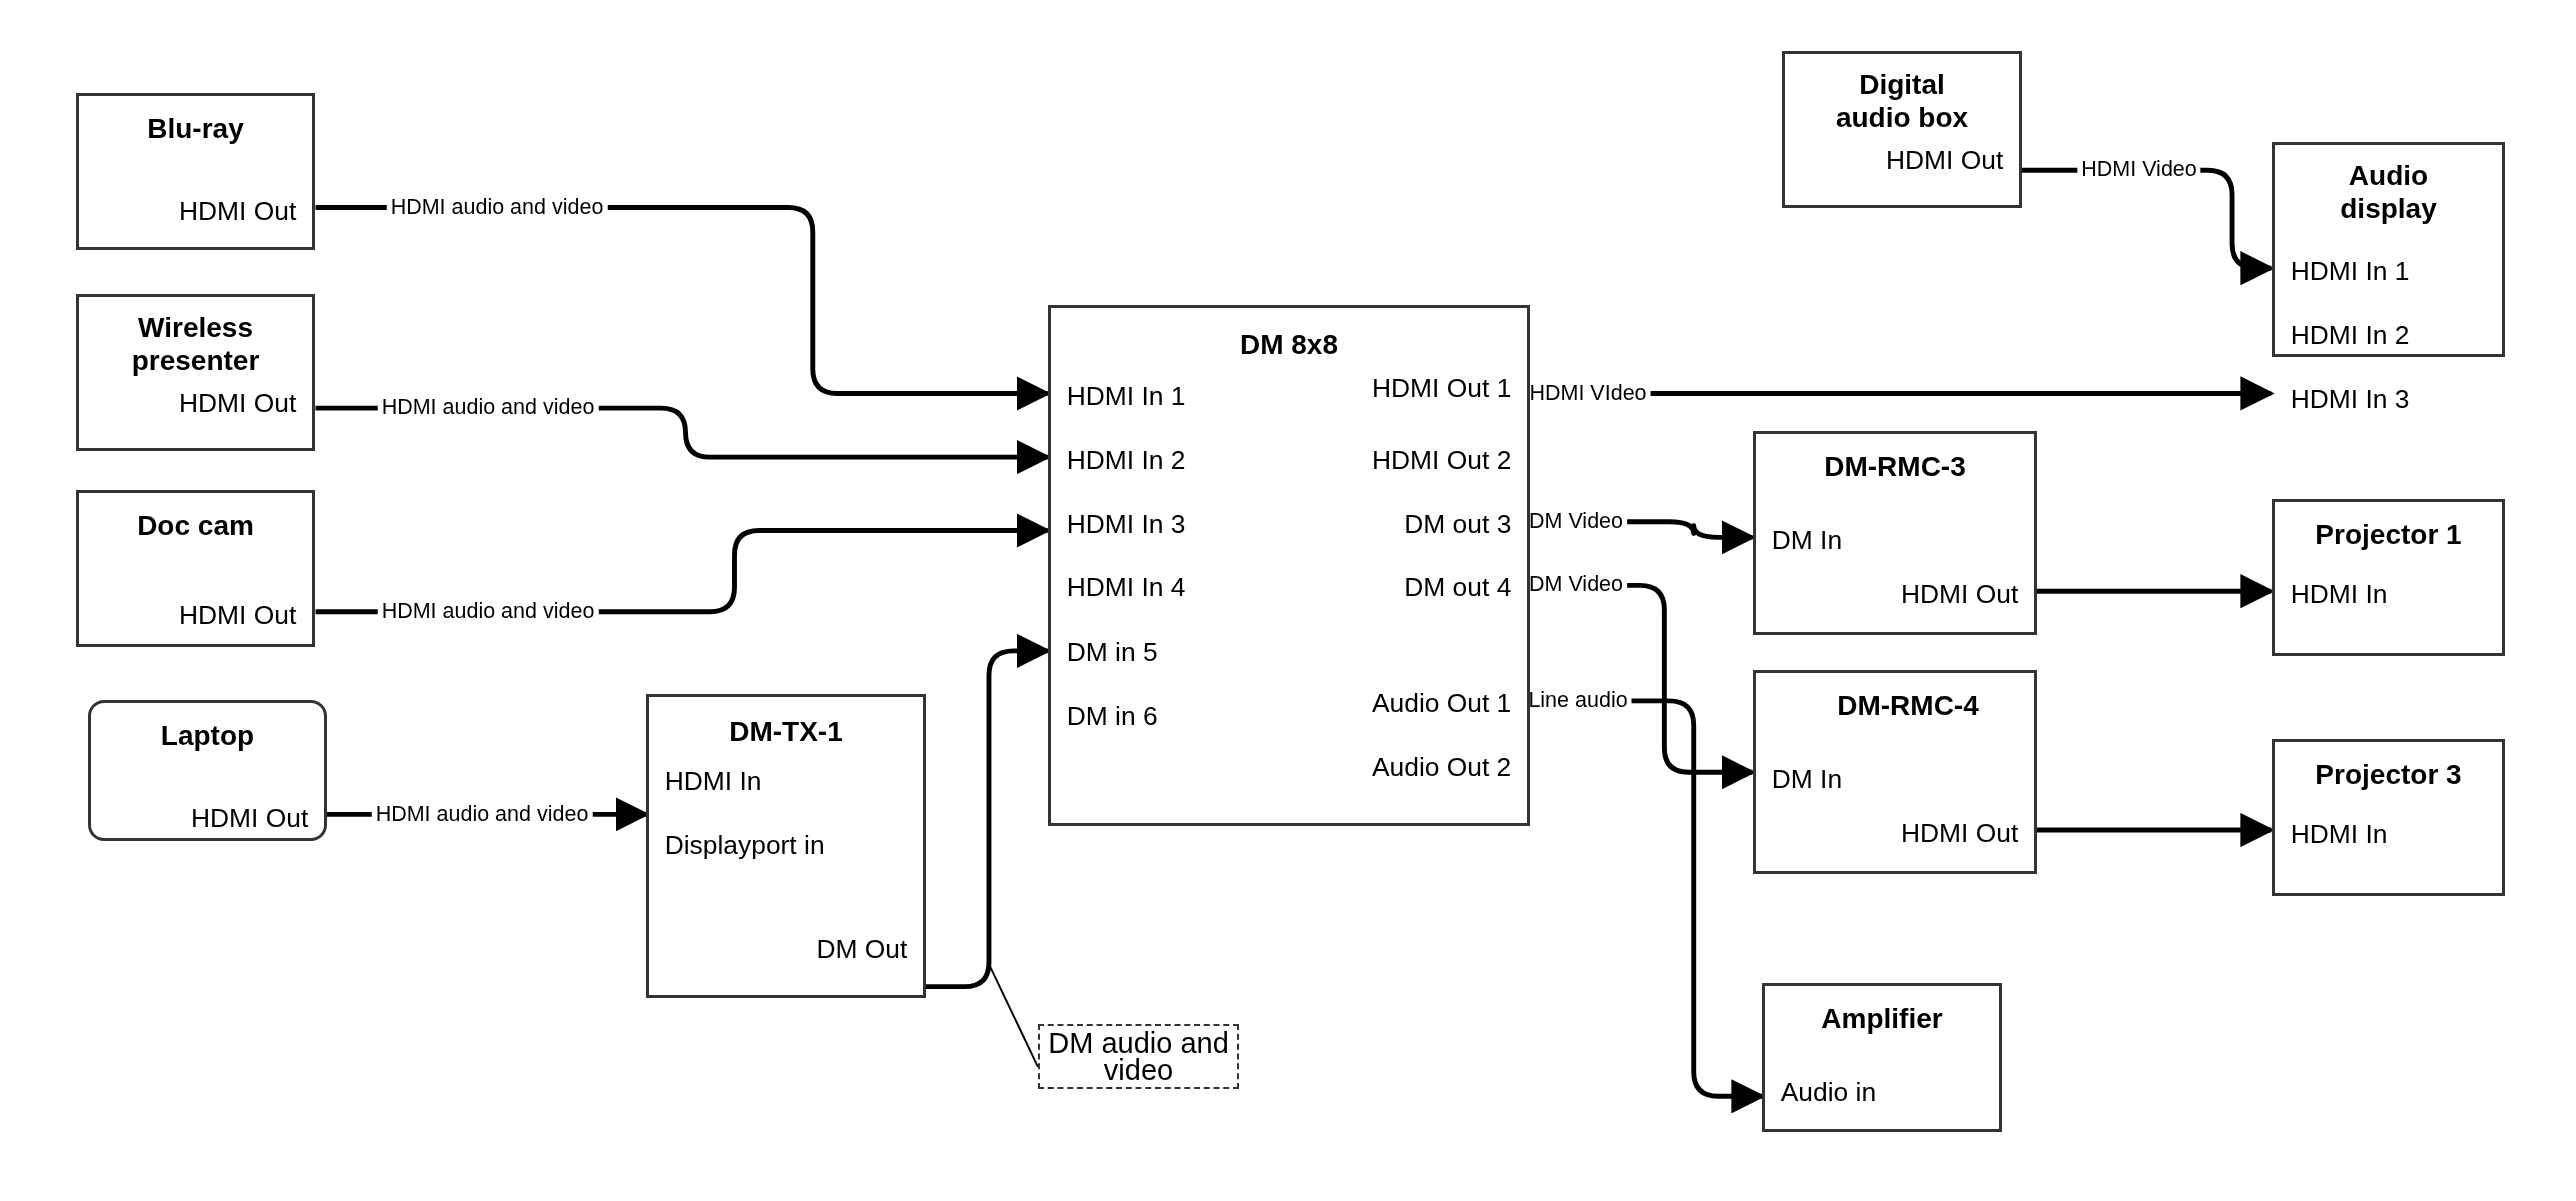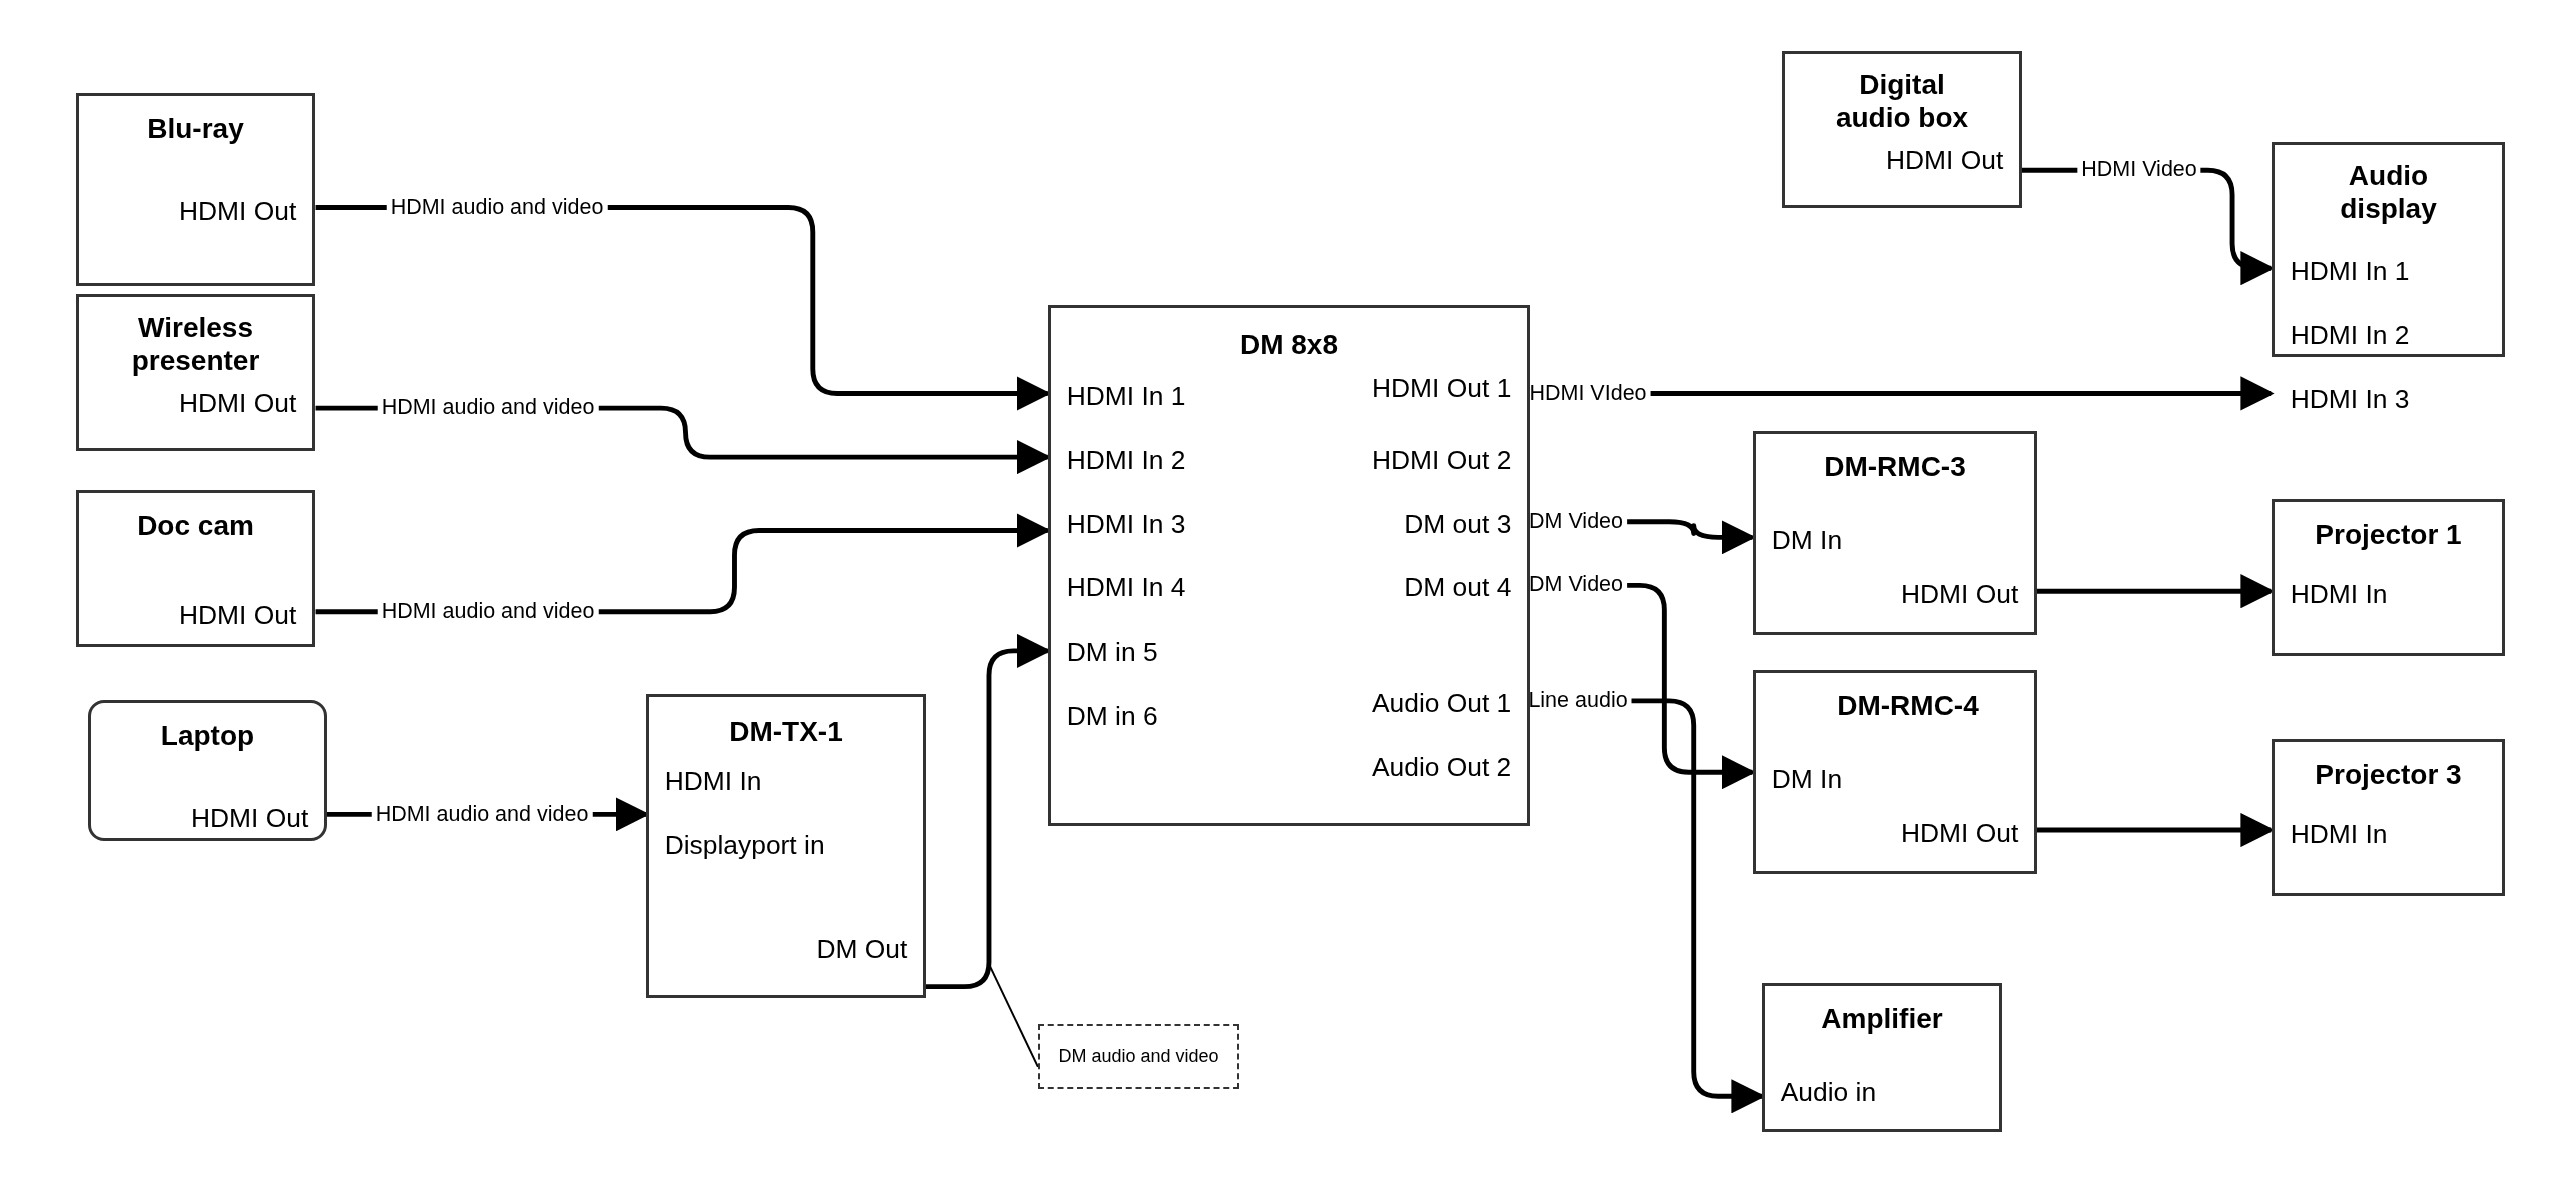--- a/index.html
+++ b/index.html
@@ -12,21 +12,21 @@
         border:3.9px solid #333333;}
   .node .title{position:absolute;left:0;right:0;text-align:center;
         font-weight:bold;font-size:28px;line-height:33px;}
   .port{position:absolute;font-size:26.4px;line-height:29px;white-space:nowrap;}
   .port.l{left:15.7px;text-align:left;}
   .port.r{right:15.7px;text-align:right;}
 
   .callout{position:absolute;box-sizing:border-box;background:#fff;
            border:2px dashed #333;display:flex;align-items:center;
            justify-content:center;text-align:center;
-           font-size:18px;line-height:26.4px;padding:3.9px 7.8px;}
+           font-size:29px;line-height:26.4px;padding:3.9px 7.8px;}
 
   .wlabel{position:absolute;font-size:21.5px;line-height:23.5px;
           white-space:nowrap;background:#fff;padding:0 3.9px;
           transform:translate(-50%,-50%);text-align:center;}
 </style>
 </head>
 <body>
 
 <div id="stage">
 
@@ -70,21 +70,21 @@
   <div class="wlabel" style="left:497px;  top:208px;">HDMI audio and video</div>
   <div class="wlabel" style="left:488px;  top:408px;">HDMI audio and video</div>
   <div class="wlabel" style="left:488px;  top:612px;">HDMI audio and video</div>
   <div class="wlabel" style="left:482px;  top:815px;">HDMI audio and video</div>
   <div class="wlabel" style="left:2139px; top:170px;">HDMI Video</div>
   <div class="wlabel" style="left:1588px; top:394px;">HDMI VIdeo</div>
   <div class="wlabel" style="left:1576px; top:522px;">DM Video</div>
   <div class="wlabel" style="left:1576px; top:585px;">DM Video</div>
   <div class="wlabel" style="left:1578px; top:701px;">Line audio</div>
 
-  <div class="node" style="left:76px;top:93px;width:239px;height:193px;">
+  <div class="node" style="left:76px;top:93px;width:239px;height:157px;">
     <div class="title" style="top:15.7px;">Blu-ray</div>
     <div class="port r" style="top:101px;">HDMI Out</div>
   </div>
 
   <div class="node" style="left:76px;top:294px;width:239px;height:157px;">
     <div class="title" style="top:13.7px;padding:0 21.5px;">Wireless presenter</div>
     <div class="port r" style="top:92px;">HDMI Out</div>
   </div>
 
   <div class="node" style="left:76px;top:490px;width:239px;height:157px;">

